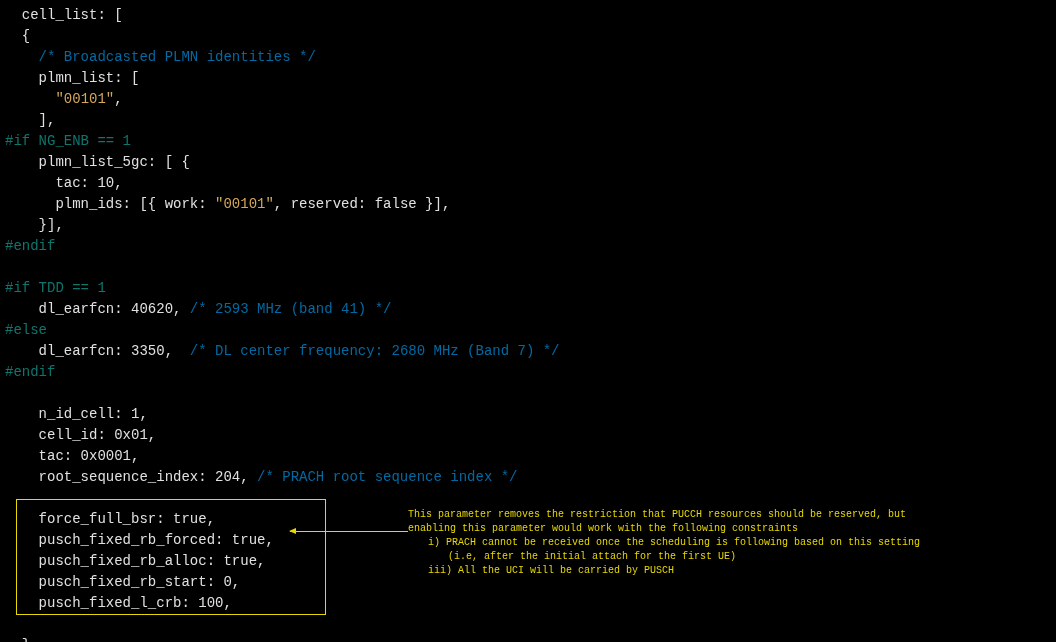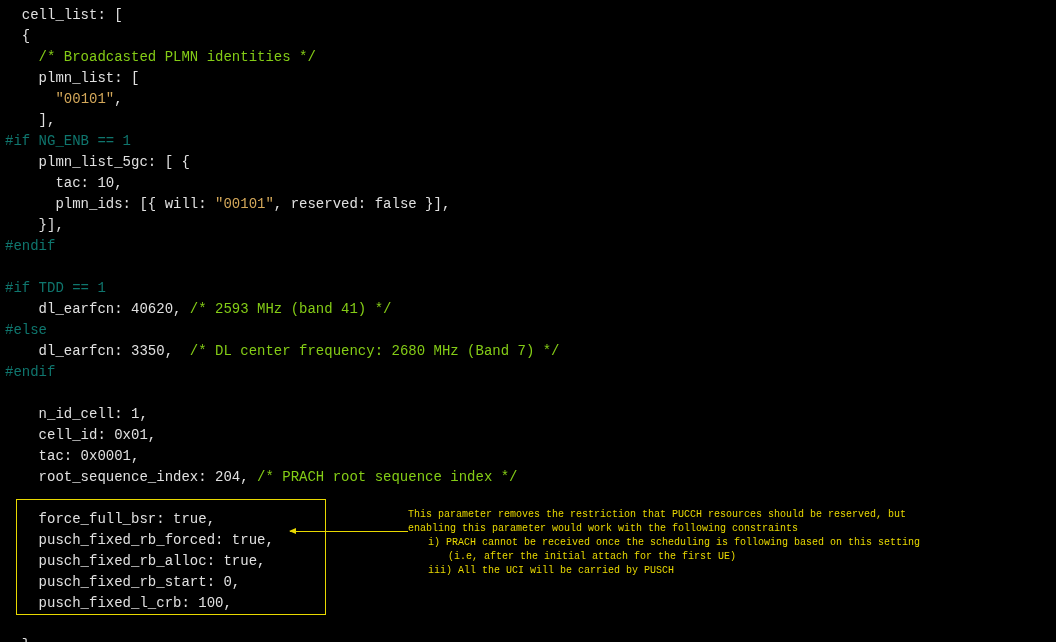--- a/index.html
+++ b/index.html
@@ -19,21 +19,21 @@
       height: 642px;
       overflow: hidden;
     }
     .code-area {
       white-space: pre;
     }
     .keyword {
       color: #0f766e;
     }
     .comment {
-      color: #84cc16;
+      color: #0369a1;
     }
     .string {
       color: #d4a85a;
     }
     .highlight-box {
       position: absolute;
       border: 1px solid #e8d800;
       left: 16px;
       top: 499px;
       width: 310px;
@@ -83,21 +83,21 @@
 
 <div class="code-area"><span>  cell_list: [</span>
 <span>  {</span>
 <span>    </span><span class="comment">/* Broadcasted PLMN identities */</span>
 <span>    plmn_list: [</span>
 <span>      </span><span class="string">"00101"</span><span>,</span>
 <span>    ],</span>
 <span class="keyword">#if NG_ENB == 1</span>
 <span>    plmn_list_5gc: [ {</span>
 <span>      tac: 10,</span>
-<span>      plmn_ids: [{ will: </span><span class="string">"00101"</span><span>, reserved: false }],</span>
+<span>      plmn_ids: [{ work: </span><span class="string">"00101"</span><span>, reserved: false }],</span>
 <span>    }],</span>
 <span class="keyword">#endif</span>
 <span></span>
 <span class="keyword">#if TDD == 1</span>
 <span>    dl_earfcn: 40620, </span><span class="comment">/* 2593 MHz (band 41) */</span>
 <span class="keyword">#else</span>
 <span>    dl_earfcn: 3350,  </span><span class="comment">/* DL center frequency: 2680 MHz (Band 7) */</span>
 <span class="keyword">#endif</span>
 <span></span>
 <span>    n_id_cell: 1,</span>

